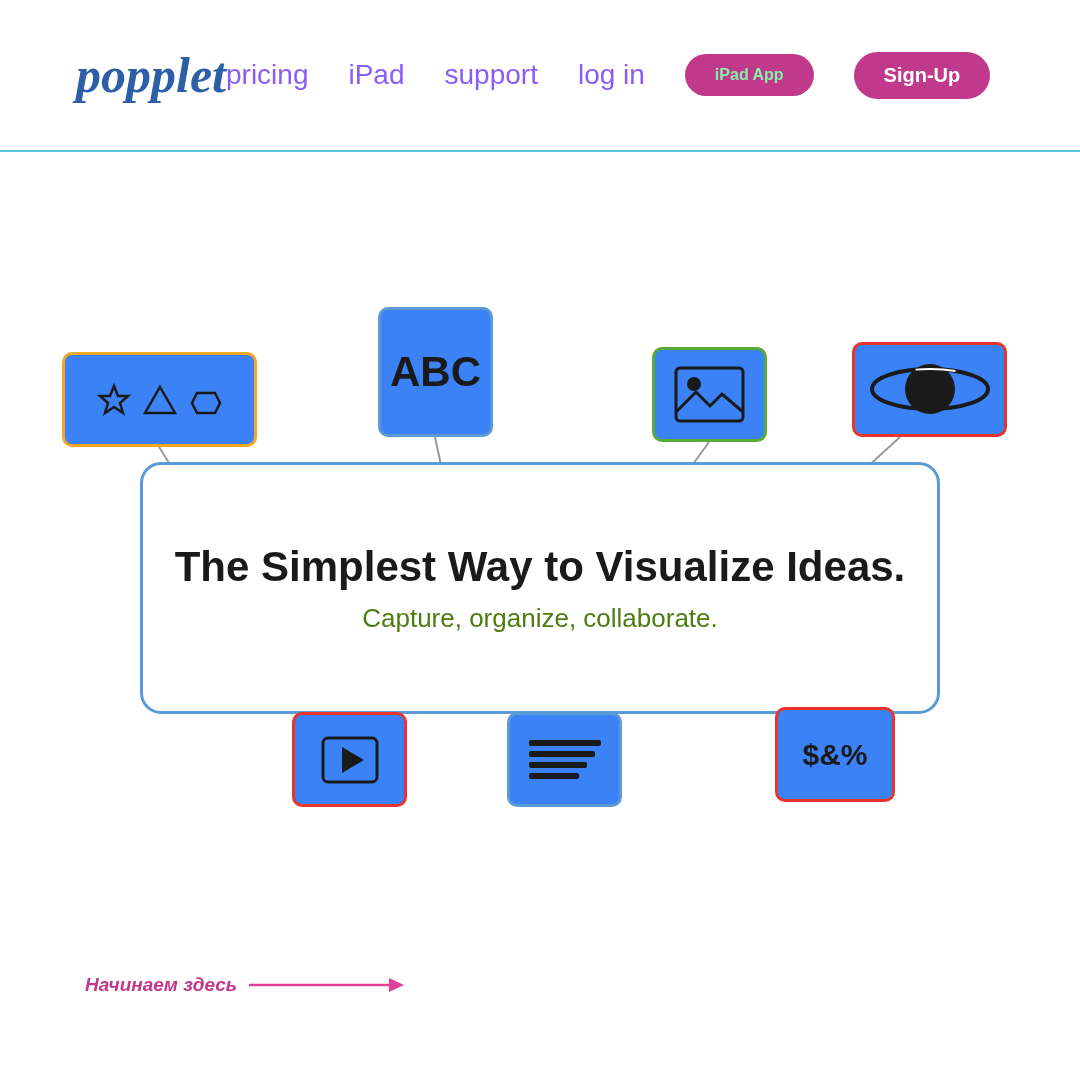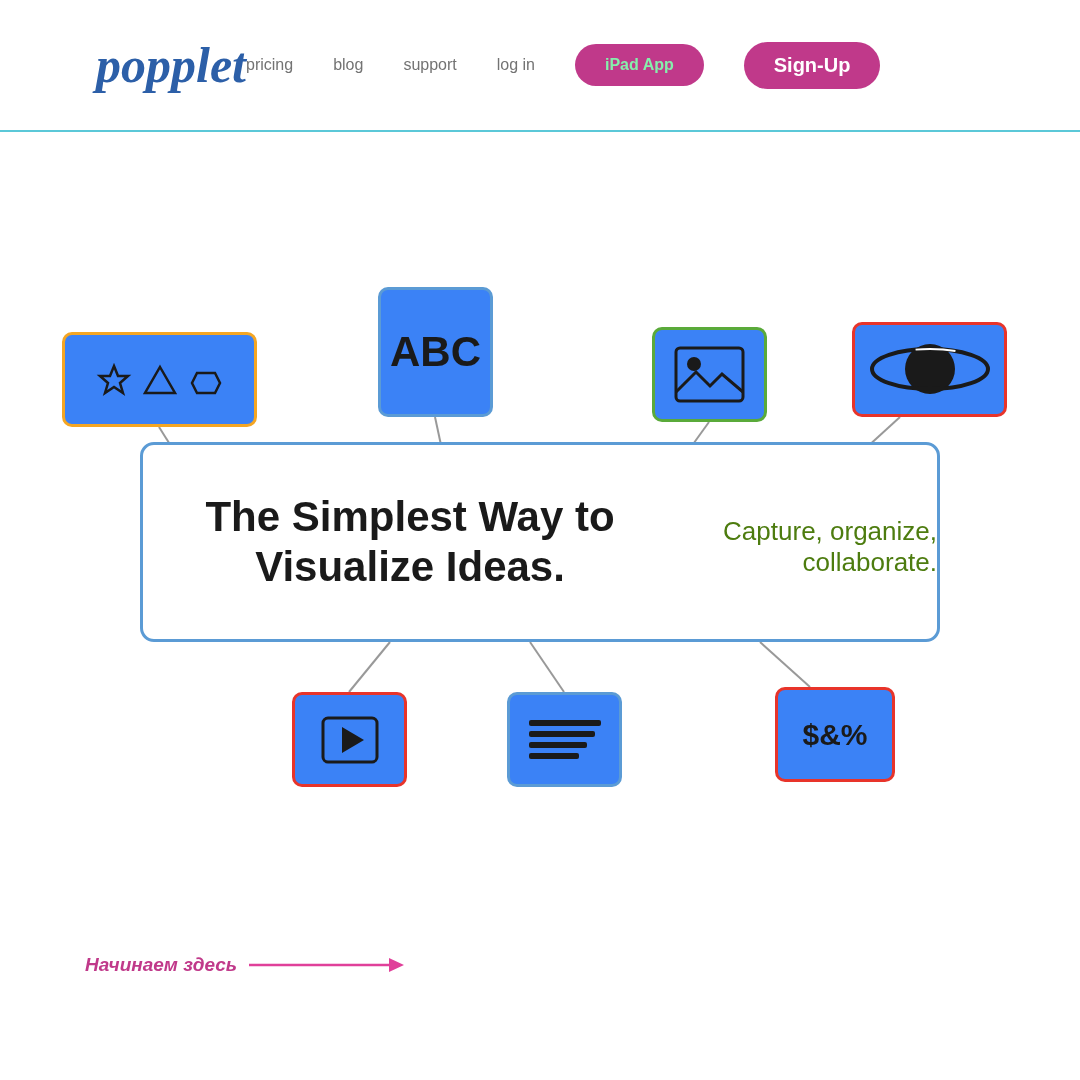--- a/index.html
+++ b/index.html
@@ -9,35 +9,35 @@
       height: 1080px;
       background: #ffffff;
       font-family: -apple-system, BlinkMacSystemFont, 'Segoe UI', Arial, sans-serif;
       overflow: hidden;
     }
 
     
     .header {
       display: flex;
       align-items: center;
-      padding: 0 96px;
-      height: 132px;
+      padding: 0 76px;
+      height: 152px;
       background: #ffffff;
       border-bottom: 2px solid #5bc8d8;
     }
 
     .nav {
       display: flex;
       align-items: center;
       gap: 40px;
     }
 
     .nav-link {
-      color: #737373;
-      font-size: 16px;
+      color: #8b5cf6;
+      font-size: 28px;
       text-decoration: none;
       cursor: pointer;
     }
 
     .btn-ipad {
       background: #c0398a;
       color: #86efac;
       border: none;
       border-radius: 30px;
       padding: 12px 30px;
@@ -64,26 +64,26 @@
       height: 960px;
       background: #ffffff;
     }
 
     
     .center-box {
       position: absolute;
       left: 140px;
       top: 310px;
       width: 800px;
-      height: 200px;
+      height: 252px;
       border: 3px solid #5b9bd5;
-      border-radius: 14px;
+      border-radius: 21px;
       background: #ffffff;
       display: flex;
-      flex-direction: row;
+      flex-direction: column;
       align-items: center;
       justify-content: center;
       z-index: 10;
     }
 
     .center-title {
       font-size: 42px;
       font-weight: 900;
       color: #1a1a1a;
       text-align: center;
@@ -242,21 +242,21 @@
   </style>
 </head>
 <body>
 
 <div class="header">
   <div class="popplet-logo">
     <span class="blue">popplet</span>
   </div>
   <nav class="nav">
     <a class="nav-link">pricing</a>
-    <a class="nav-link">blog</a>
+    <a class="nav-link">iPad</a>
     <a class="nav-link">support</a>
     <a class="nav-link">log in</a>
     <button class="btn-ipad">iPad App</button>
     <button class="btn-signup">Sign-Up</button>
   </nav>
 </div>
 
 <div class="main">
 
   <svg class="connectors">

